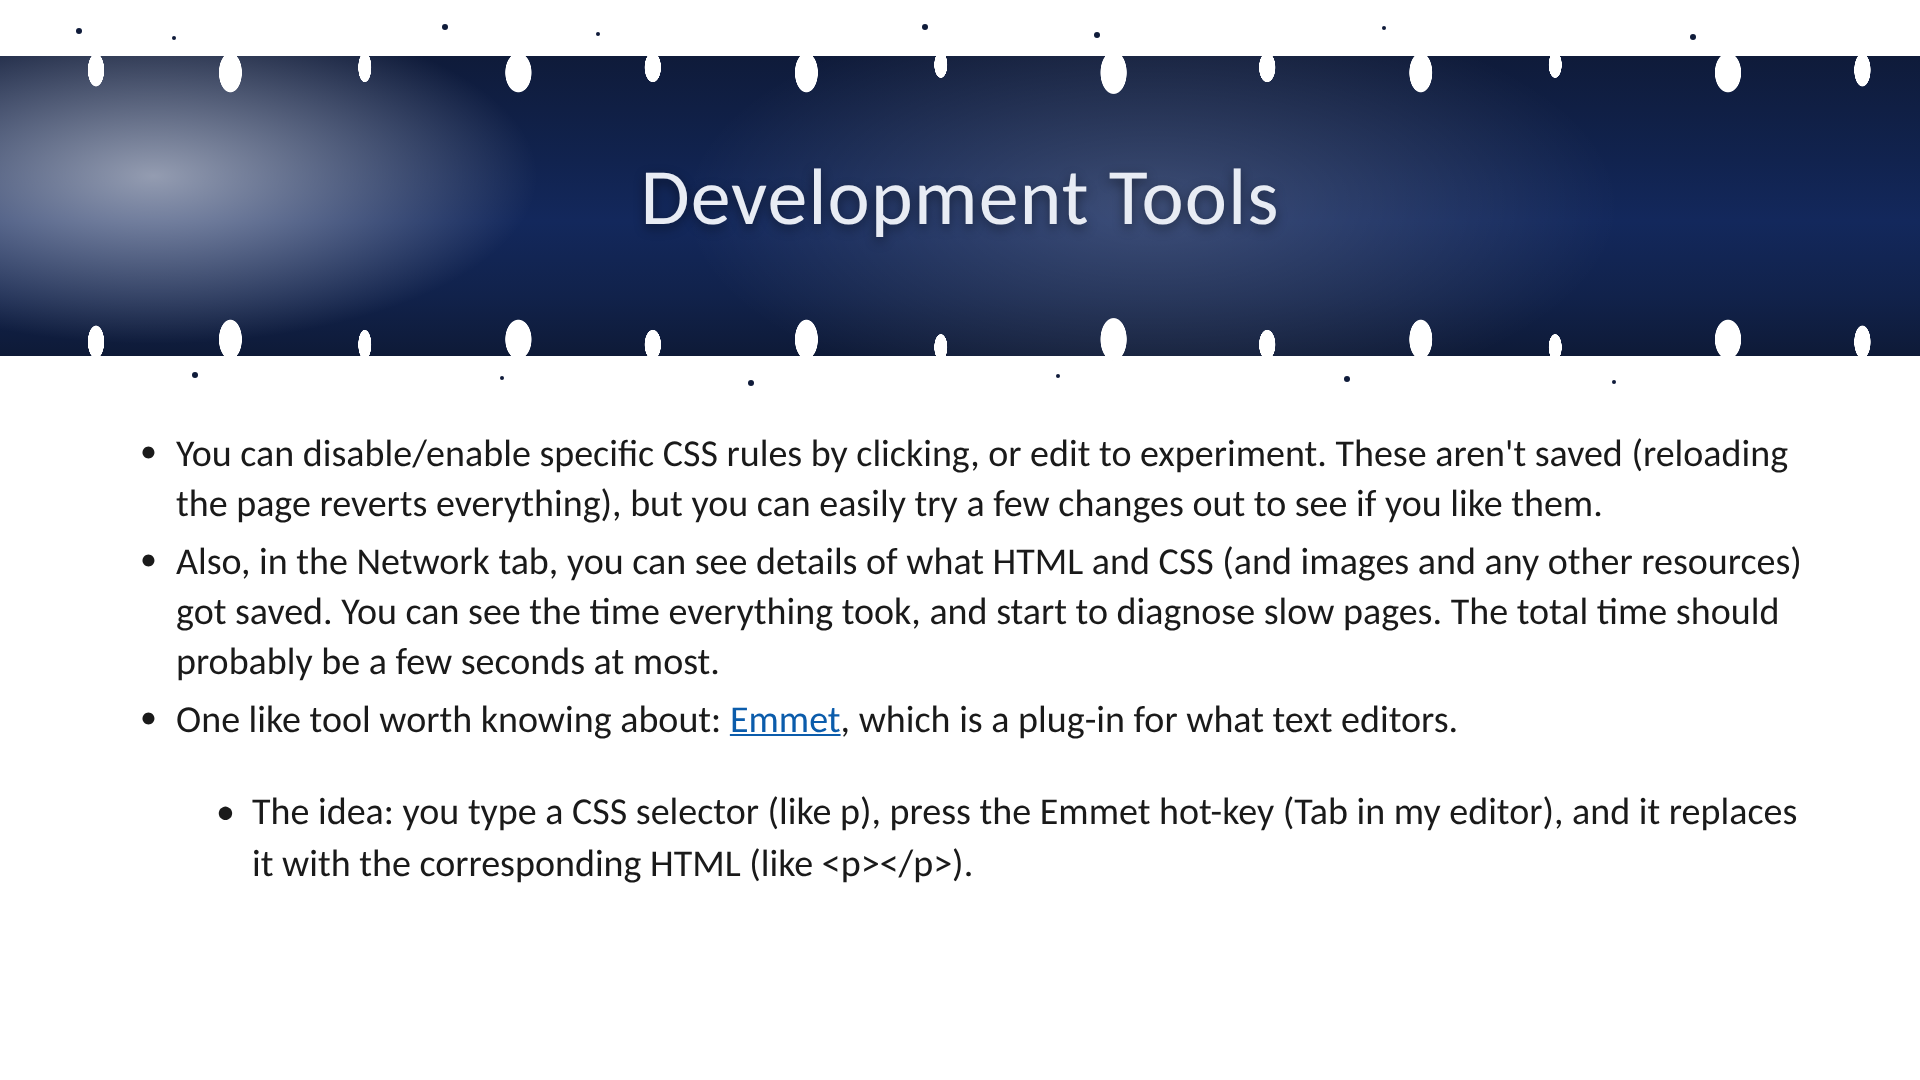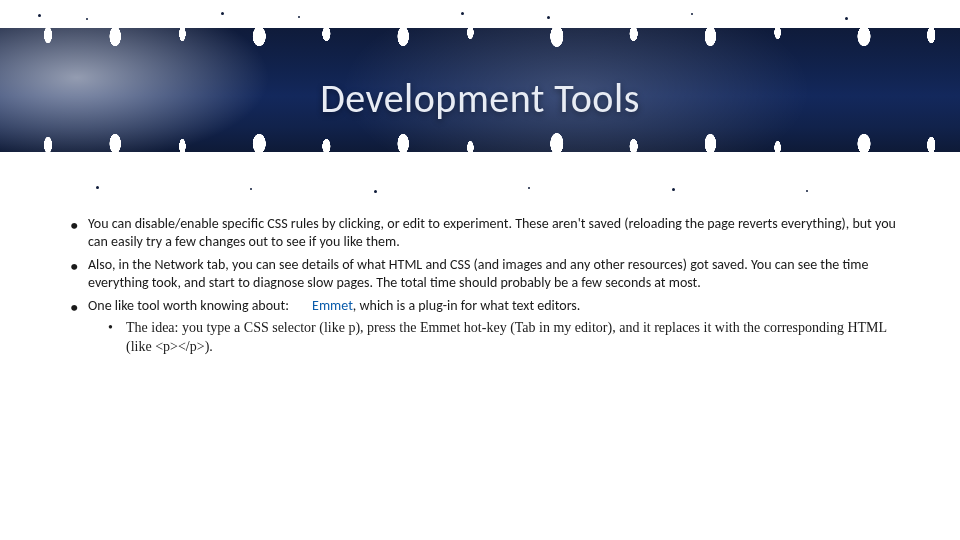--- a/index.html
+++ b/index.html
@@ -7,21 +7,21 @@
   body {
     background: #ffffff;
     font-family: "Segoe UI", "Calibri", "Helvetica Neue", Arial, sans-serif;
     position: relative;
   }
 
   
   .banner {
     position: absolute;
     left: 0; right: 0; top: 28px;
-    height: 124px;
+    height: 150px;
   }
   .banner-bg {
     position: absolute; inset: 0;
     background:
       radial-gradient(320px 140px at 8% 40%, rgba(255,255,255,.55), rgba(255,255,255,0) 60%),
       radial-gradient(360px 160px at 60% 50%, rgba(255,255,255,.18), rgba(255,255,255,0) 65%),
       linear-gradient(180deg, #0f1b3a 0%, #11234f 35%, #13285c 55%, #11224b 80%, #0e1a37 100%);
   }
   
   .banner-bg::before,
@@ -61,50 +61,50 @@
     font-weight: 400;
     letter-spacing: .5px;
     color: #e8ecf4;
     text-shadow: 0 2px 6px rgba(0,0,0,.45);
   }
 
   
   .content {
     position: absolute;
     top: 215px; left: 64px; right: 48px;
-    font-size: 14px;
+    font-size: 19px;
     line-height: 1.32;
     color: #1a1a1a;
   }
   ul { list-style: none; }
   .content > ul > li {
     position: relative;
     padding-left: 24px;
     margin-bottom: 4px;
   }
   .content > ul > li::before {
     content: "•";
     position: absolute; left: 6px; top: 0;
     font-size: 17px;
   }
   
-  .content ul ul { margin-top: 4px; font-family: Liberation Serif, serif; }
+  .content ul ul { margin-top: 21px; }
   .content ul ul > li {
     position: relative;
     padding-left: 24px;
     margin-left: 14px;
   }
   .content ul ul > li::before {
     content: "•";
     position: absolute; left: 6px; top: 0;
   }
   .link {
     color: #0b5cab;
+    text-decoration: underline;
     cursor: pointer;
-    margin-left: 20px;
   }
 </style>
 </head>
 <body>
 
 <div class="banner">
   <div class="banner-bg"></div>
   <span class="speckle" style="top:-14px;left:4%"></span>
   <span class="speckle" style="top:-10px;left:9%;width:2px;height:2px"></span>
   <span class="speckle" style="top:-16px;left:23%"></span>

